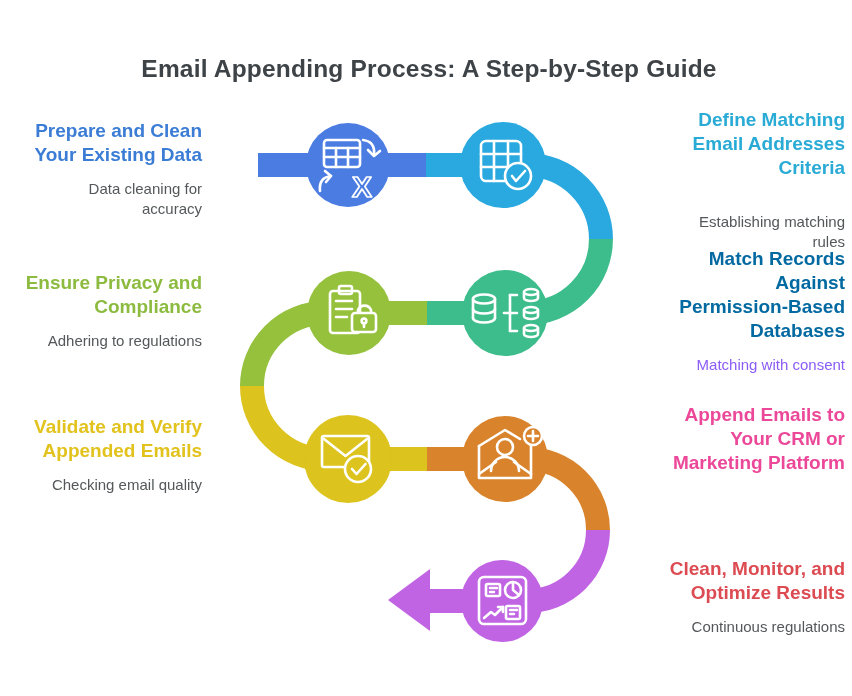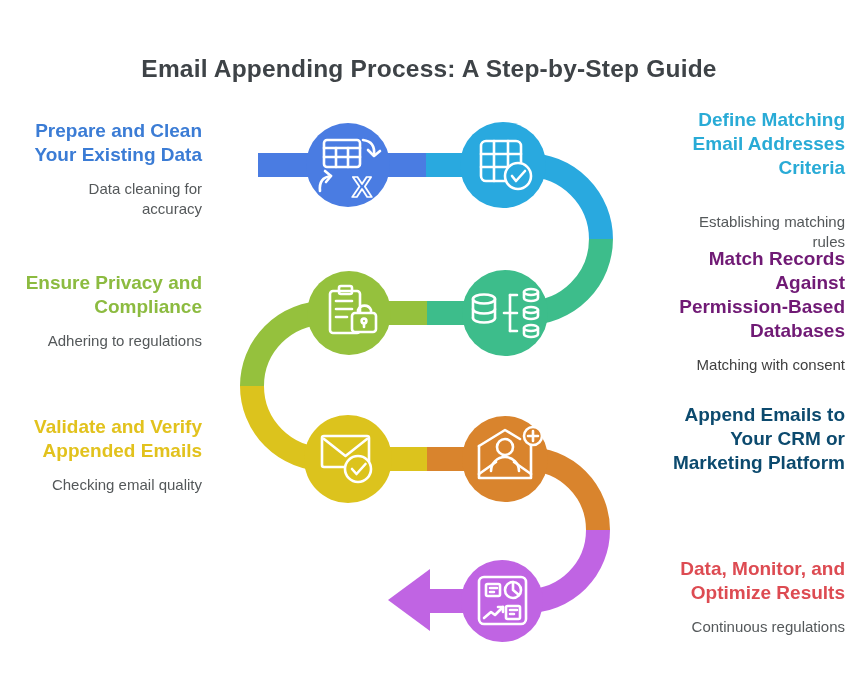--- a/index.html
+++ b/index.html
@@ -174,28 +174,28 @@
 </div>
 
 <div class="step right r1">
   <div class="heading" style="color: rgb(41, 171, 214);">Define Matching
 Email Addresses
 Criteria</div>
   <div class="sub" style="color: rgb(84, 88, 90); margin-top: 32px;">Establishing matching
 rules</div>
 </div>
 <div class="step right r2">
-  <div class="heading" style="color: #701a75;">Match Records
+  <div class="heading" style="color: #0369a1;">Match Records
 Against
 Permission-Based
 Databases</div>
-  <div class="sub" style="color: #404040; margin-top: 12px;">Matching with consent</div>
+  <div class="sub" style="color: #8b5cf6; margin-top: 12px;">Matching with consent</div>
 </div>
 <div class="step right r3">
-  <div class="heading" style="color: #0c4a6e;">Append Emails to
+  <div class="heading" style="color: #ec4899;">Append Emails to
 Your CRM or
 Marketing Platform</div>
 </div>
 <div class="step right r4">
-  <div class="heading" style="color: rgb(221, 75, 82);">Data, Monitor, and
+  <div class="heading" style="color: rgb(221, 75, 82);">Clean, Monitor, and
 Optimize Results</div>
   <div class="sub" style="color: rgb(84, 88, 90);">Continuous regulations</div>
 </div>
 
 </body></html>

